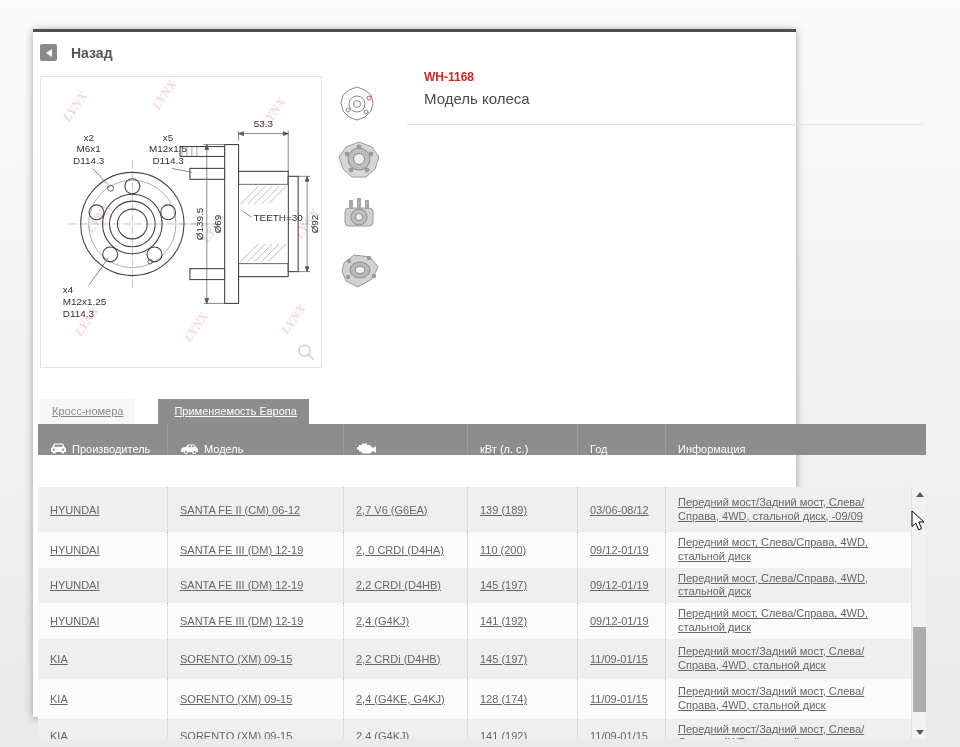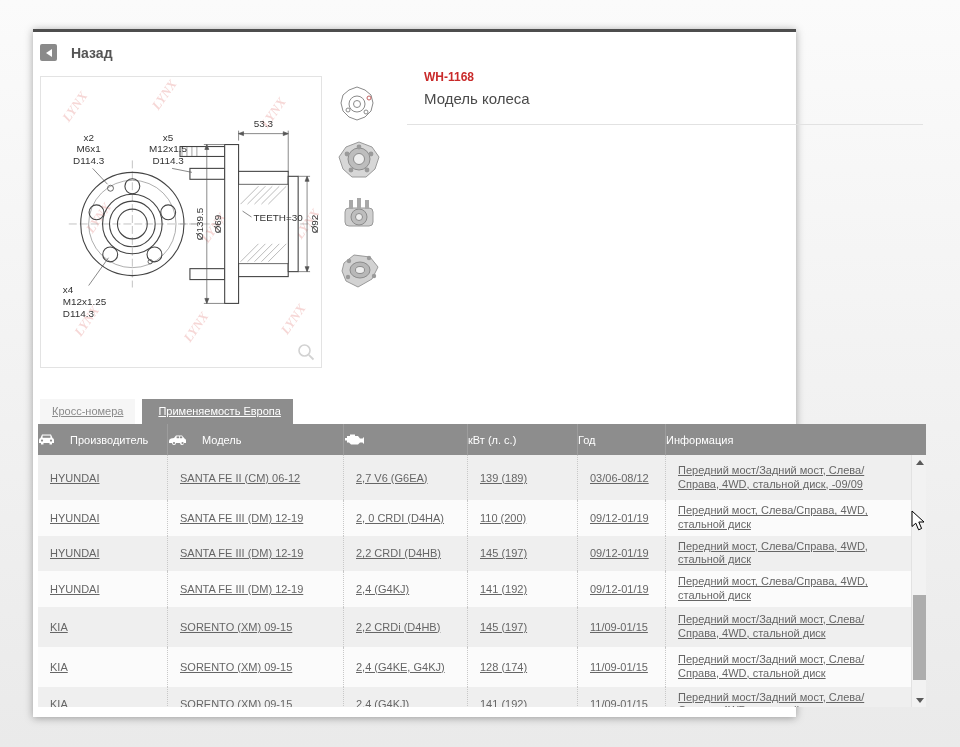--- a/index.html
+++ b/index.html
@@ -21,36 +21,36 @@
   
   .drawing-box{position:absolute;left:7px;top:44px;width:280px;height:290px;border:1px solid #e3e3e3;background:#fff;}
   .magnifier{position:absolute;right:6px;bottom:6px;}
   .thumbs{position:absolute;left:303px;top:52px;width:50px;}
   .thumb{width:46px;height:42px;margin-bottom:13px;cursor:pointer;display:block;}
   
   .part-code{position:absolute;left:391px;top:38px;font-size:12px;font-weight:bold;color:#c92a2a;}
   .part-title{position:absolute;left:391px;top:58px;font-size:15px;color:#4a4a4a;}
   .title-divider{position:absolute;left:374px;top:92px;width:516px;height:1px;background:#e2e2e2;}
   
-  .tabs{position:absolute;left:7px;top:368px;display:flex;align-items:flex-end;gap:7px;height:24px;}
+  .tabs{position:absolute;left:7px;top:368px;display:flex;align-items:flex-end;gap:23px;height:24px;}
   .tab{font-size:11px;padding:6px 12px 7px 12px;text-decoration:underline;cursor:pointer;white-space:nowrap;}
   .tab.inactive{background:#f6f6f6;color:#8a8a8a;}
   .tab.active{background:#8d8d8d;color:#fff;padding-left:16px;}
   
   .table{position:absolute;left:5px;top:392px;width:888px;}
   .thead{display:flex;align-items:stretch;background:#8d8d8d;color:#fff;height:31px;font-size:11px;}
-  .thead .hcell{display:flex;align-items:center;gap:15px;padding-left:0;box-sizing:border-box;}
+  .thead .hcell{display:flex;align-items:flex-end;gap:5px;padding-left:12px;box-sizing:border-box;}
   .thead .hcell + .hcell{border-left:1px solid #9d9d9d;}
   .col-manufacturer{width:129px;}
   .col-model{width:176px;}
   .col-engine{width:124px;}
   .col-power{width:110px;}
   .col-year{width:88px;}
   .thead .col-info{flex:1;}
-  .tbody{position:relative;height:252px;overflow:hidden;background:#fff;}
+  .tbody{position:relative;height:252px;overflow:hidden;background:#fff;margin-top:32px;}
   .rows{width:873px;}
   .trow{display:flex;align-items:center;font-size:11px;color:#666;box-sizing:border-box;}
   .trow:nth-child(odd){background:#efefef;}
   .trow:nth-child(even){background:#fbfbfb;}
   .trow:nth-child(1){min-height:45px;}
   .trow:nth-child(2){min-height:32px;}
   .trow:nth-child(3){min-height:32px;}
   .trow:nth-child(4){min-height:32px;}
   .trow:nth-child(5){min-height:40px;}
   .trow:nth-child(6){min-height:40px;}

